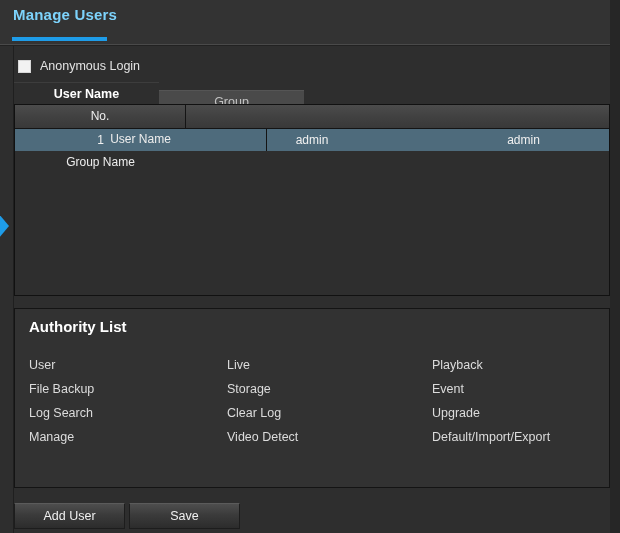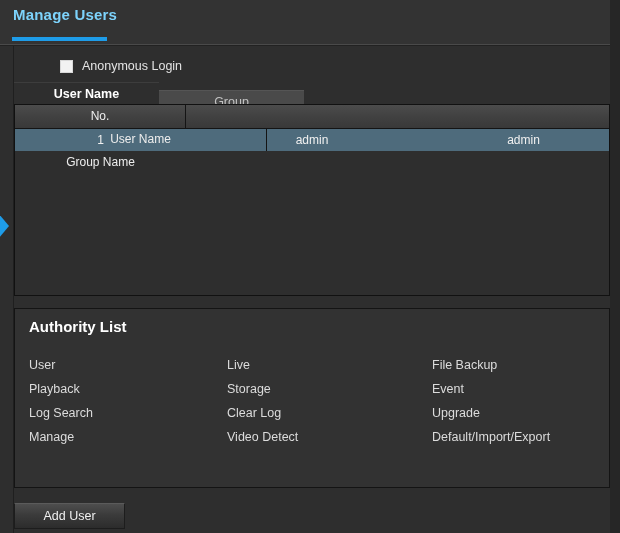--- a/index.html
+++ b/index.html
@@ -73,21 +73,20 @@
     width: 620px; height: 487px;
     background: #2e2e2e;
   }
 
   
   .anon-row {
     position: absolute;
     left: 18px; top: 13px;
     display: flex;
     align-items: center;
-    margin-left: 42px;
   }
   .checkbox {
     width: 13px; height: 13px;
     background: #f2f2f2;
     border: 1px solid #d8d8d8;
     box-sizing: border-box;
     display: inline-block;
   }
   .anon-label {
     margin-left: 9px;
@@ -267,35 +266,36 @@
         <div class="td c-user">admin</div>
         <div class="td c-group">admin</div>
       </div>
     </div>
 
     <div class="authority">
       <div class="authority-title">Authority List</div>
       <div class="auth-grid">
         <div class="auth-item">User</div>
         <div class="auth-item">Live</div>
+        <div class="auth-item">Playback</div>
         <div class="auth-item">File Backup</div>
-        <div class="auth-item">Playback</div>
         <div class="auth-item">Storage</div>
         <div class="auth-item">Event</div>
         <div class="auth-item">Log Search</div>
         <div class="auth-item">Clear Log</div>
         <div class="auth-item">Upgrade</div>
         <div class="auth-item">Manage</div>
         <div class="auth-item">Video Detect</div>
         <div class="auth-item">Default/Import/Export</div>
       </div>
     </div>
 
     <div class="btn-row">
       <div class="btn">Add User</div>
+      <div class="btn">Save</div>
     </div>
 
   </div>
 
   <div class="divider-line"></div>
   <svg class="left-chevron" viewBox="0 0 10 40">
     <path d="M-6 2 L9 20 L-6 38 Z" fill="#1e9ce8"></path>
   </svg>
 
   <div class="right-strip"></div>

